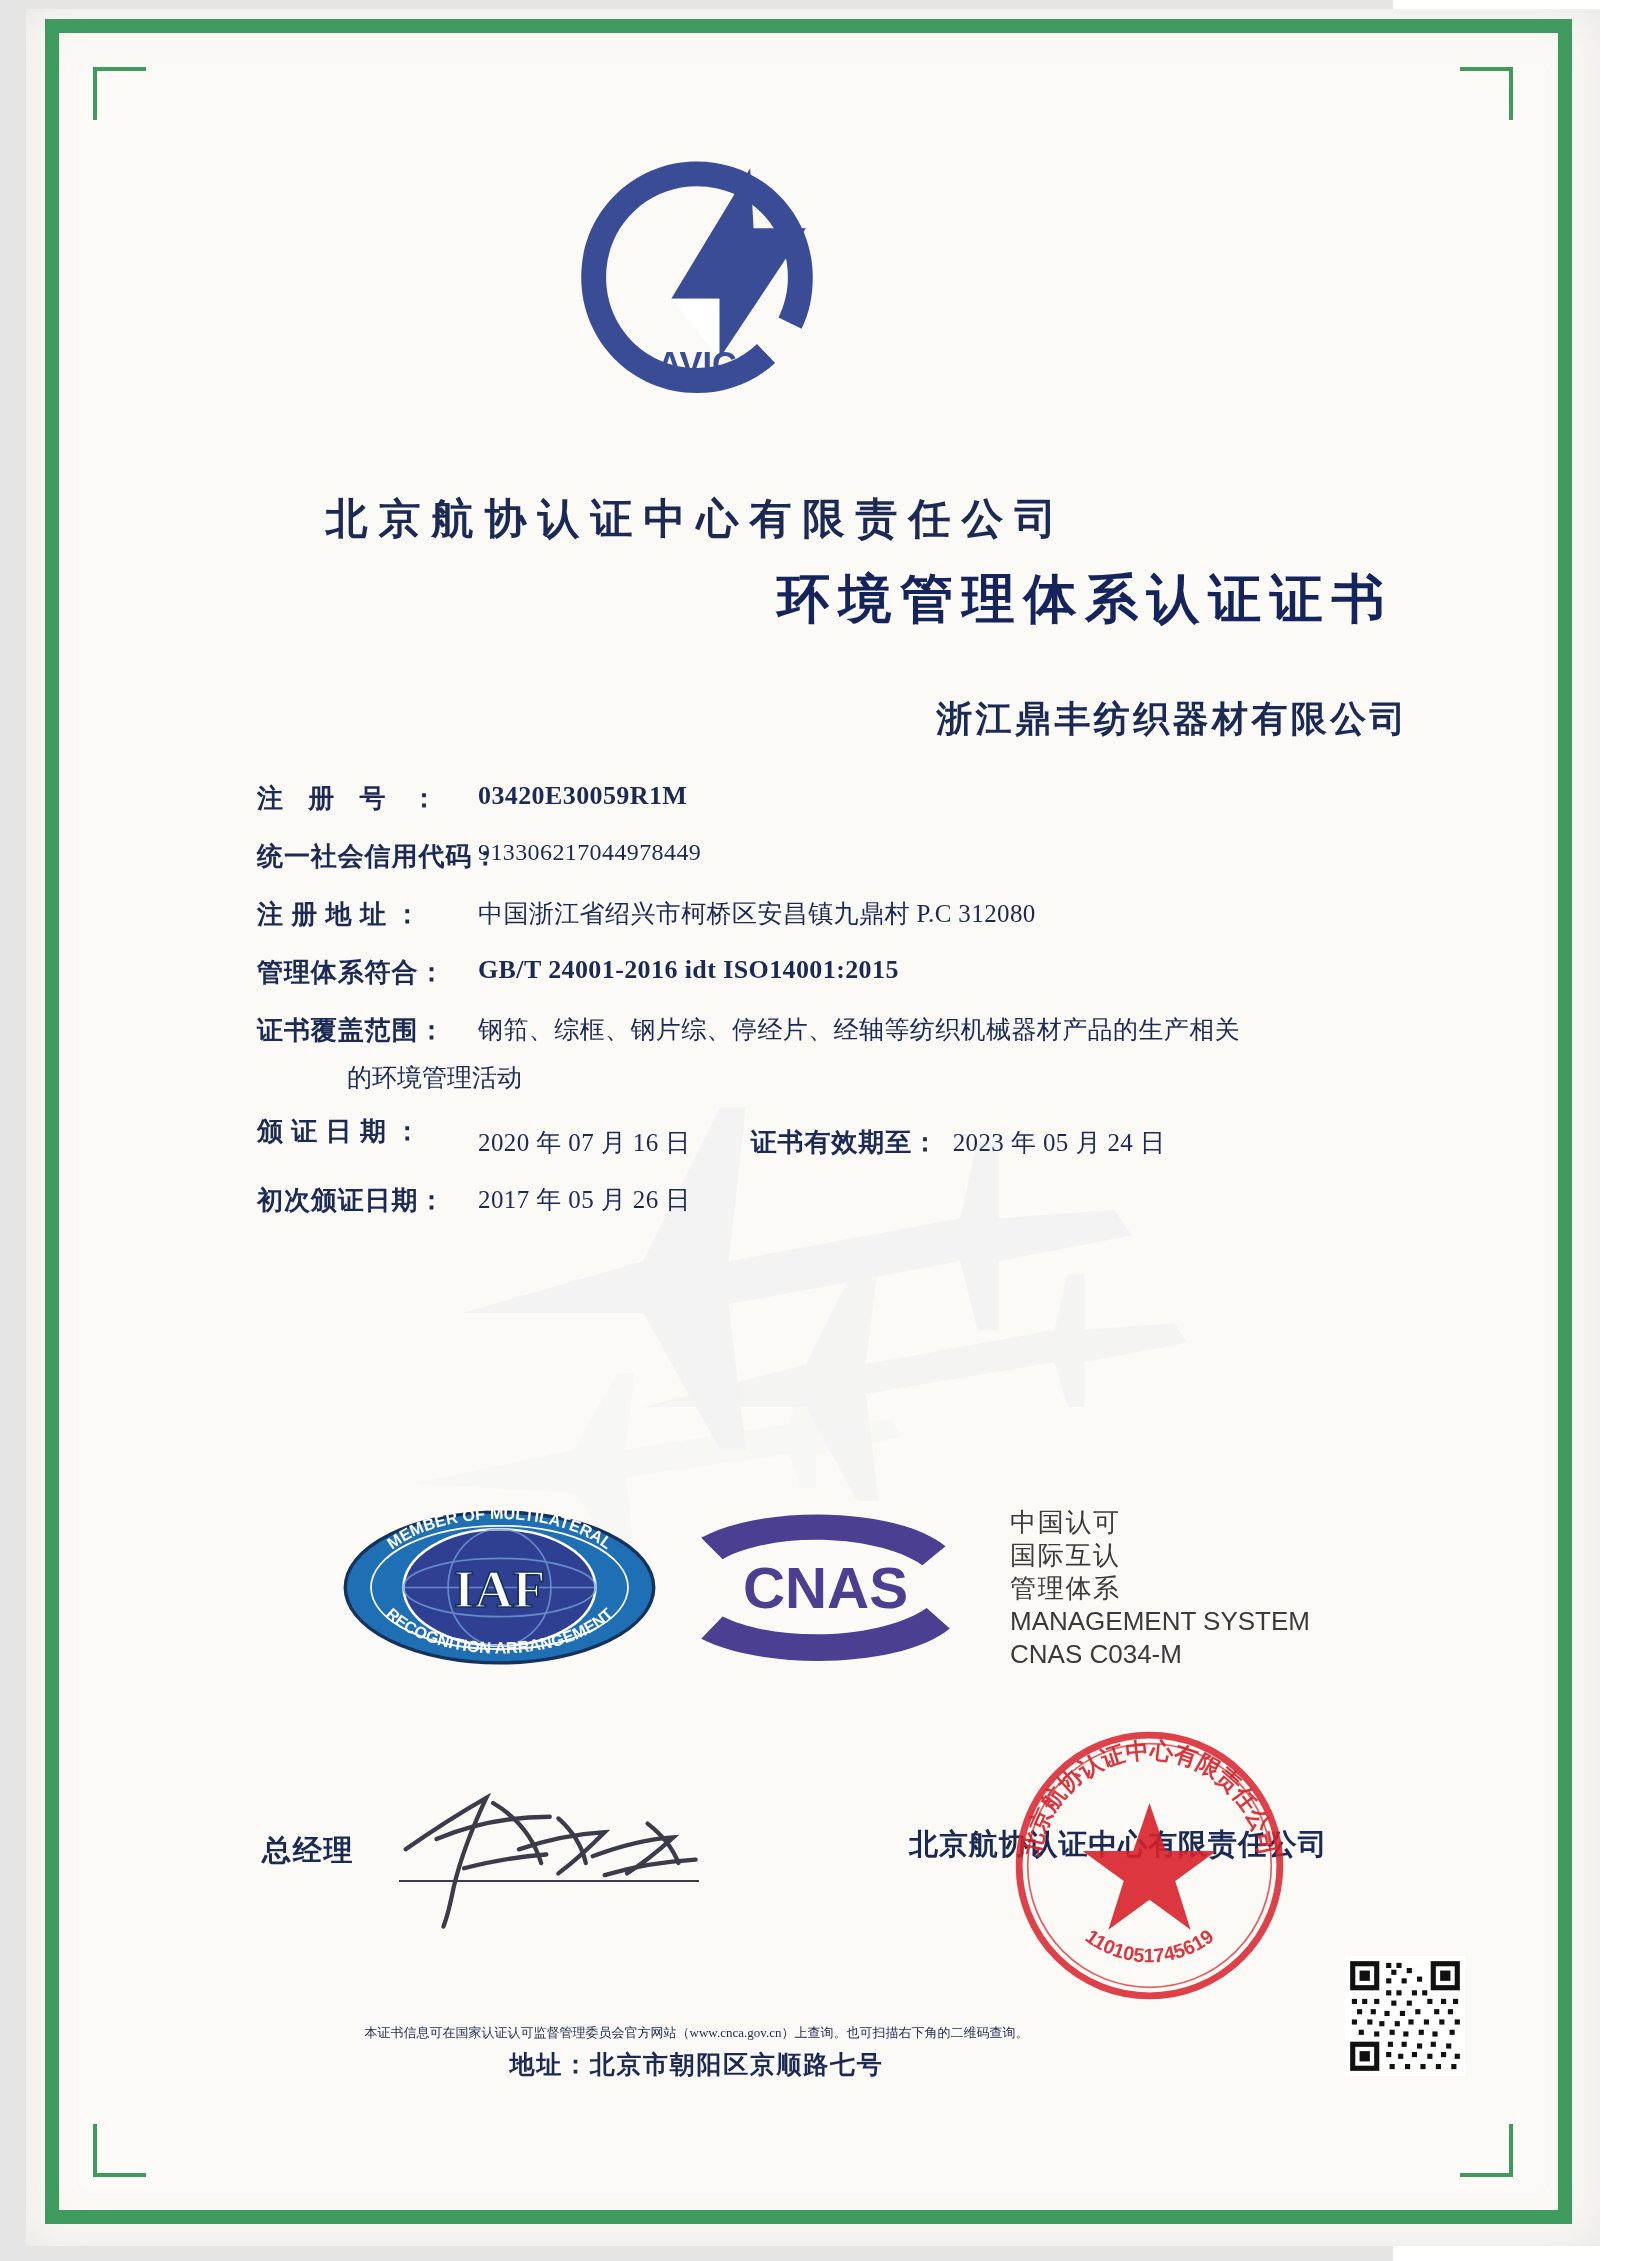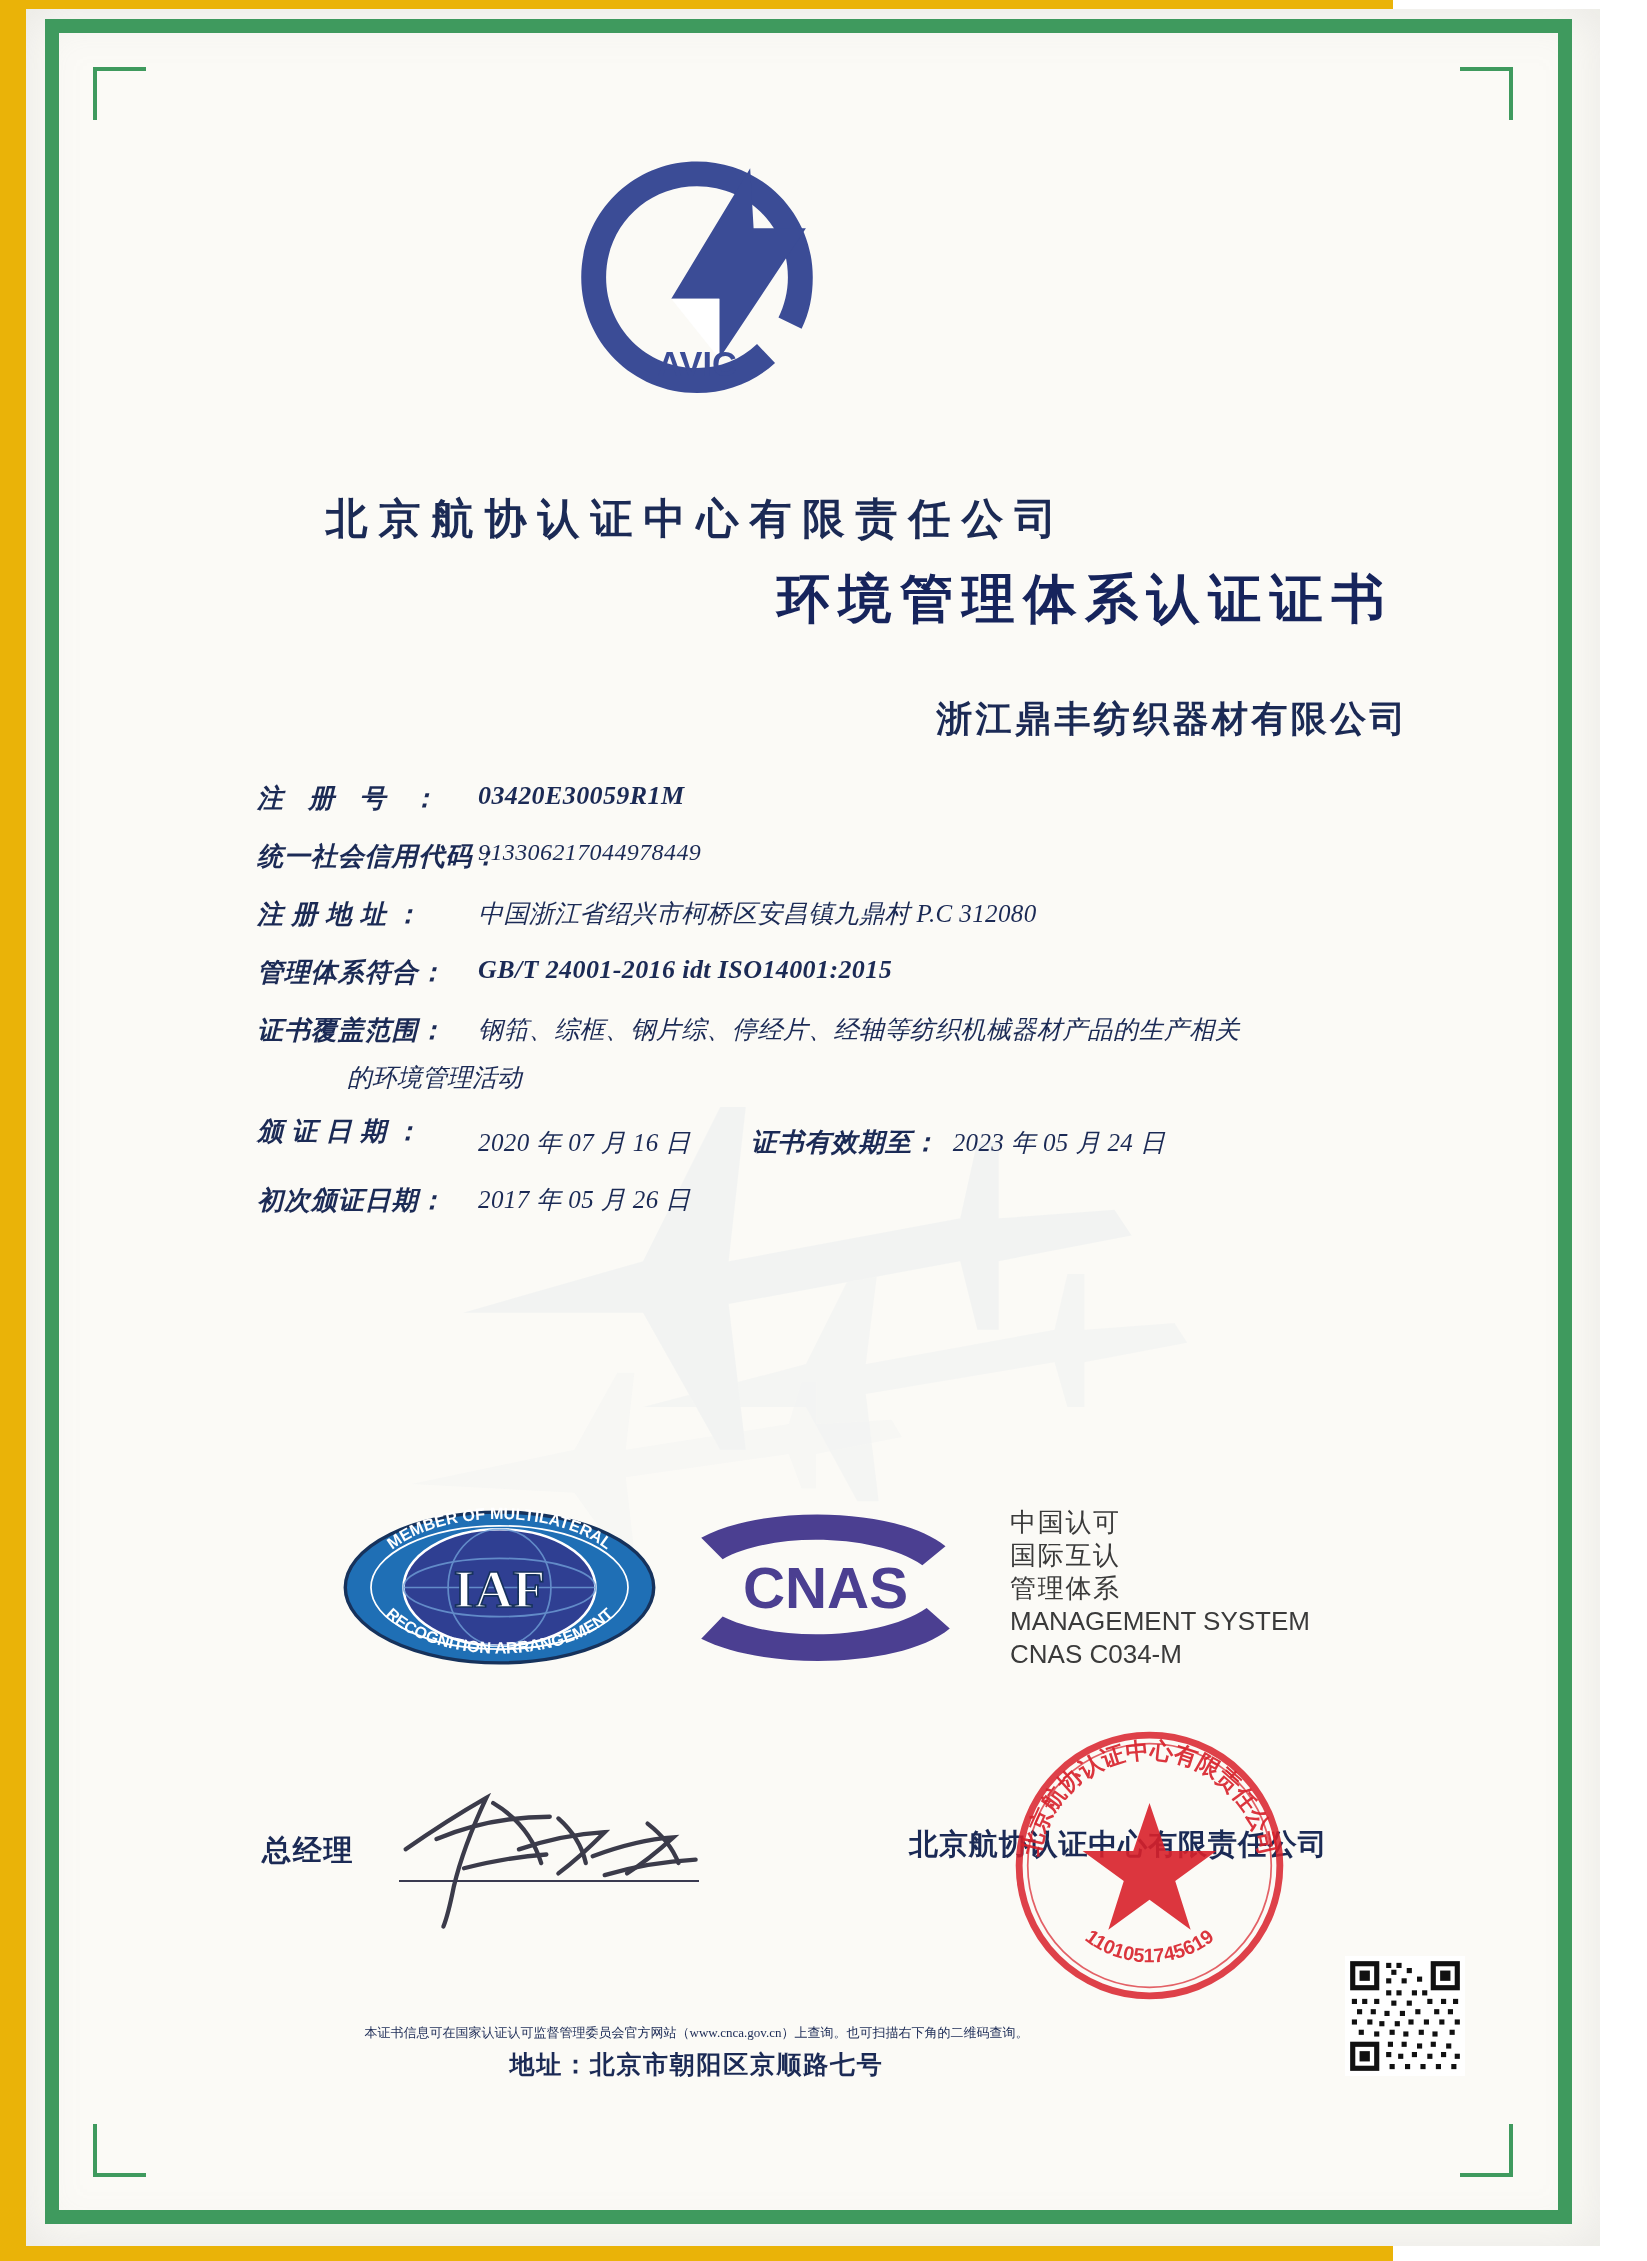--- a/index.html
+++ b/index.html
@@ -10,21 +10,21 @@
   body {
     width: 1647px;
     height: 2261px;
     font-family: "Liberation Sans", sans-serif;
     overflow: hidden;
   }
   .page {
     position: relative;
     width: 1393px;
     height: 2261px;
-    background: #eab308;
+    background: #e5e5e5;
   }
   
   .sheet {
     position: absolute;
     left: 26px;
     top: 8.6px;
     width: 1574px;
     height: 2237px;
     background: #fbfaf6;
     box-shadow: inset 0 0 51px rgba(180,180,170,0.25);
@@ -119,21 +119,20 @@
     color: #1b2a55;
     font-weight: 700;
   }
 
   
   .fields {
     position: absolute;
     left: 257px;
     top: 781px;
     width: 1141px;
-    font-style: italic;
   }
   .row {
     display: flex;
     align-items: flex-start;
     margin-bottom: 23px;
     font-family: "Liberation Serif", serif;
     color: #1b2a55;
   }
   .label {
     width: 221px;

